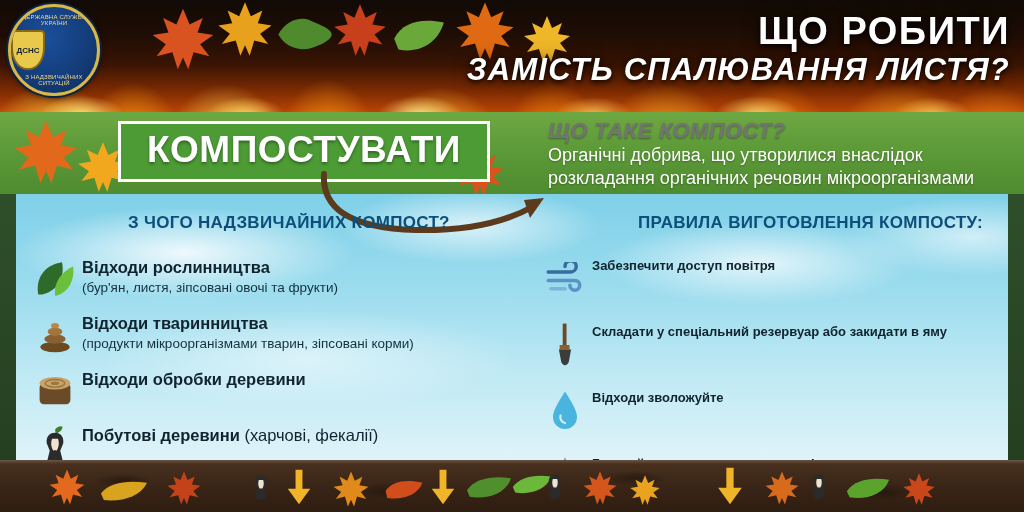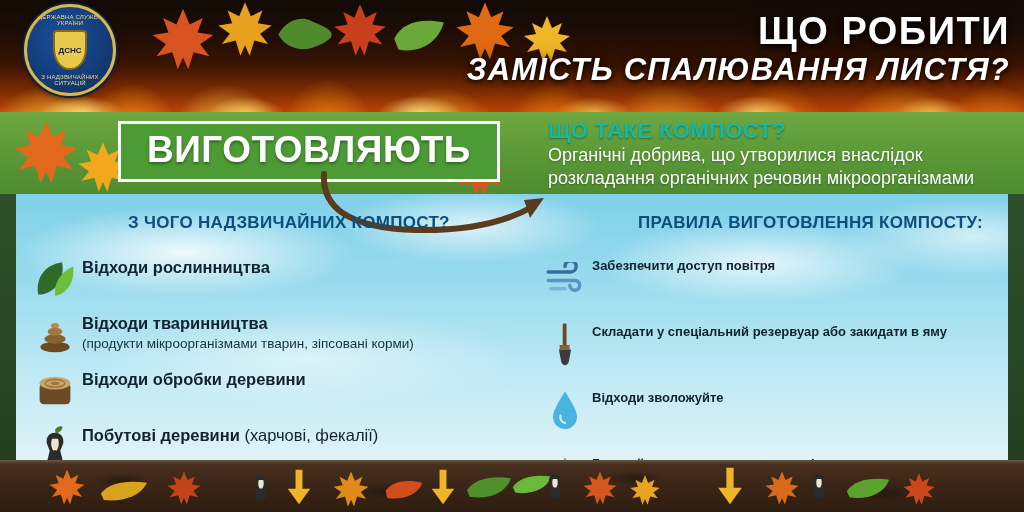--- a/index.html
+++ b/index.html
@@ -39,26 +39,26 @@
       radial-gradient(ellipse 60px 26px at 41% 100%, rgba(255,235,140,.85), rgba(255,150,0,0) 70%),
       radial-gradient(ellipse 55px 24px at 58% 100%, rgba(255,210,90,.8), rgba(255,140,0,0) 70%),
       radial-gradient(ellipse 60px 26px at 74% 100%, rgba(255,230,120,.8), rgba(255,150,0,0) 70%),
       radial-gradient(ellipse 55px 24px at 91% 100%, rgba(255,205,90,.8), rgba(255,140,0,0) 70%);
   }
 
   .leaf { position: absolute; pointer-events: none; }
 
   
   .emblem {
-    position: absolute; left: 24px; top: 4px; width: 92px; height: 92px;
+    position: absolute; left: 8px; top: 4px; width: 92px; height: 92px;
     border-radius: 50%;
     background: radial-gradient(circle at 42% 36%, #1a4f9c 0%, #143d7a 55%, #0d2b58 100%);
     border: 3px solid #d9b84a;
     box-shadow: 0 0 0 2px #0b2347, 0 2px 6px rgba(0,0,0,.6);
-    display: flex; align-items: center; justify-content: center;
+    display: flex; align-items: center; 
     overflow: hidden;
   }
   .emblem .ring-text {
     position: absolute; inset: 0;
     color: #f2d98a; font-size: 6px; letter-spacing: .2px;
     font-family: "Liberation Sans", sans-serif;
   }
   .emblem .ring-text span { position: absolute; width: 100%; text-align: center; }
   .emblem .rt-top { top: 7px; }
   .emblem .rt-bottom { bottom: 7px; }
@@ -95,22 +95,23 @@
     background: #4c9b35;
     border: 3px solid #ffffff;
     padding: 5px 26px 8px 26px;
     color: #fff; font-size: 37px; font-weight: bold; letter-spacing: .5px;
     text-shadow: 0 2px 3px rgba(0,0,0,.35);
   }
   .what-is {
     position: absolute; left: 548px; top: 118px; width: 470px;
   }
   .what-is h2 {
-    color: #14b8a6; font-size: 22px; font-weight: bold; letter-spacing: .4px;
+    color: #737373; font-size: 22px; font-weight: bold; letter-spacing: .4px;
     text-shadow: 0 1px 2px rgba(0,0,0,.35);
+    font-style: italic;
   }
   .what-is p {
     color: #ffffff; font-size: 18px; line-height: 1.28; margin-top: 0;
     text-shadow: 0 1px 2px rgba(0,0,0,.3);
   }
 
   
   .sky {
     position: absolute; left: 0; top: 194px; width: 1024px; height: 266px;
     background:
@@ -220,21 +221,21 @@
   <svg class="leaf" style="left:10px;top:118px;" width="72" height="68" viewBox="0 0 100 100">
     <path d="M50 4 L60 28 L80 18 L72 40 L96 44 L76 58 L90 76 L66 70 L58 96 L50 78 L42 96 L34 70 L10 76 L24 58 L4 44 L28 40 L20 18 L40 28 Z" fill="#e2681c"></path>
   </svg>
   <svg class="leaf" style="left:74px;top:140px;" width="58" height="54" viewBox="0 0 100 100">
     <path d="M50 4 L60 28 L80 18 L72 40 L96 44 L76 58 L90 76 L66 70 L58 96 L50 78 L42 96 L34 70 L10 76 L24 58 L4 44 L28 40 L20 18 L40 28 Z" fill="#f2a81e"></path>
   </svg>
   <svg class="leaf" style="left:452px;top:146px;" width="56" height="52" viewBox="0 0 100 100">
     <path d="M50 4 L60 28 L80 18 L72 40 L96 44 L76 58 L90 76 L66 70 L58 96 L50 78 L42 96 L34 70 L10 76 L24 58 L4 44 L28 40 L20 18 L40 28 Z" fill="#d9531d"></path>
   </svg>
 
-  <div class="compost-box">ВИГОТОВЛЯЮТЬ</div>
+  <div class="compost-box">КОМПОСТУВАТИ</div>
 
   <div class="what-is">
     <h2>ЩО ТАКЕ КОМПОСТ?</h2>
     <p>Органічні добрива, що утворилися внаслідок розкладання органічних речовин мікроорганізмами</p>
   </div>
 
   <div class="sky"></div>
   <div class="side-strip side-left"></div>
   <div class="side-strip side-right"></div>
 
@@ -250,20 +251,21 @@
 
     <div class="item">
       <div class="ico">
         <svg width="42" height="40" viewBox="0 0 60 56">
           <path d="M6 50 C2 28 14 8 40 4 C44 24 36 44 12 50 Z" fill="#2e6b2a"></path>
           <path d="M30 52 C28 34 38 18 56 10 C58 30 50 46 32 52 Z" fill="#6cbf3a"></path>
         </svg>
       </div>
       <div class="txt">
         <div class="t1">Відходи рослинництва</div>
+        <div class="t2">(бур'ян, листя, зіпсовані овочі та фрукти)</div>
       </div>
     </div>
 
     <div class="item">
       <div class="ico">
         <svg width="40" height="40" viewBox="0 0 60 56">
           <ellipse cx="30" cy="46" rx="22" ry="8" fill="#6b4a22"></ellipse>
           <ellipse cx="30" cy="34" rx="16" ry="7" fill="#8a6030"></ellipse>
           <ellipse cx="30" cy="23" rx="11" ry="6" fill="#a3753c"></ellipse>
           <ellipse cx="30" cy="14" rx="6" ry="4" fill="#b9874a"></ellipse>

